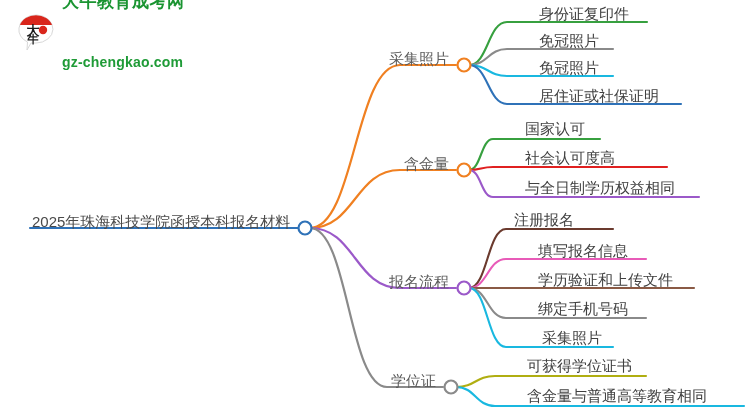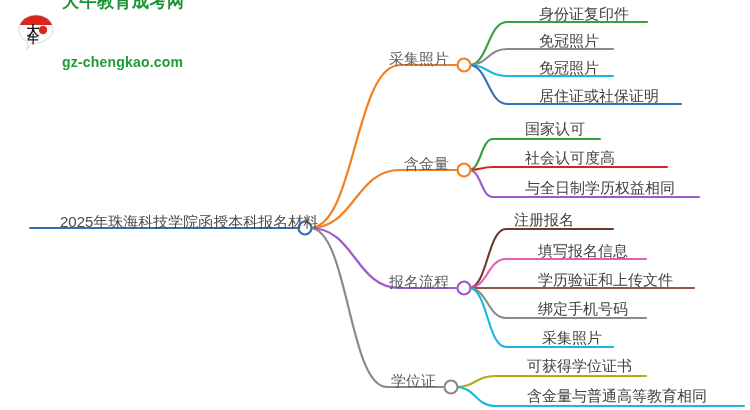--- a/index.html
+++ b/index.html
@@ -147,21 +147,21 @@
     </g>
   <g id="nodes">
       <circle cx="464" cy="65" r="6.5" fill="#ffffff" stroke="#f08021" stroke-width="2.2"></circle>
       <circle cx="464" cy="170" r="6.5" fill="#ffffff" stroke="#f08021" stroke-width="2.2"></circle>
       <circle cx="464" cy="288" r="6.5" fill="#ffffff" stroke="#9b59c9" stroke-width="2.2"></circle>
       <circle cx="451" cy="387" r="6.5" fill="#ffffff" stroke="#8a8a8a" stroke-width="2.2"></circle>
       <circle cx="305" cy="228" r="6.5" fill="#ffffff" stroke="#2f72b8" stroke-width="2.2"></circle>
     </g>
 </svg>
 
-<div class="node-label node-root" id="root-label" style="left:32px; top:214px;margin-left:28px;">2025年珠海科技学院函授本科报名材料</div>
+<div class="node-label node-root" id="root-label" style="left:32px; top:214px;">2025年珠海科技学院函授本科报名材料</div>
 
 <div id="label-layer">
     <div class="node-label" style="left: 389px; top: 51px;">采集照片</div>
     <div class="leaf-label" style="left: 539px; top: 6px;">身份证复印件</div>
     <div class="leaf-label" style="left: 539px; top: 33px;">免冠照片</div>
     <div class="leaf-label" style="left: 539px; top: 60px;">免冠照片</div>
     <div class="leaf-label" style="left: 539px; top: 88px;">居住证或社保证明</div>
     <div class="node-label" style="left: 404px; top: 156px;">含金量</div>
     <div class="leaf-label" style="left: 525px; top: 121px; text-align: right;">国家认可</div>
     <div class="leaf-label" style="left: 525px; top: 150px;">社会认可度高</div>

